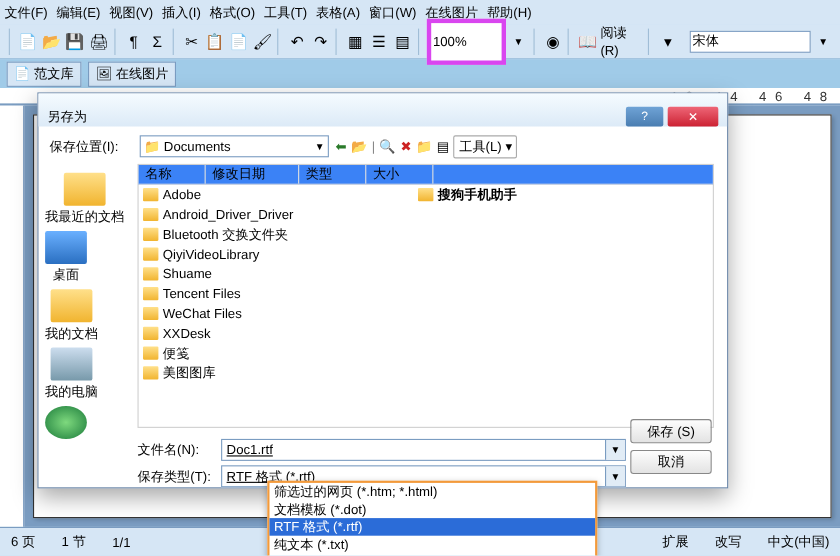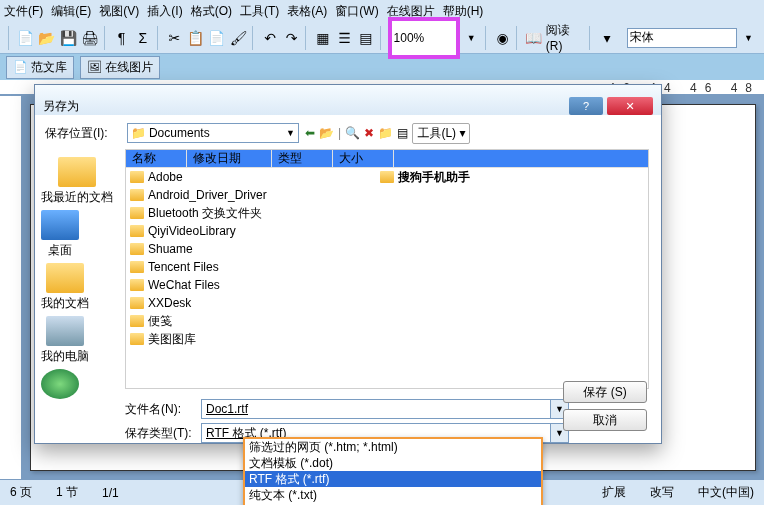--- a/index.html
+++ b/index.html
@@ -54,21 +54,21 @@
 .fl-row { display: flex; align-items: center; height: 18px; padding-left: 4px; gap: 4px; }
 .folder-ico { width: 14px; height: 12px; background: linear-gradient(#ffe08a,#f1b42f); border-radius: 1px; }
 
 .bottom-fields { position: absolute; left: 90px; right: 92px; bottom: 12px; top: 282px; }
 .bf-row { display: flex; align-items: center; height: 24px; gap: 6px; }
 .bf-label { width: 70px; }
 .bf-combo { flex: 1; height: 20px; border: 1px solid #7a9cc1; display: flex; align-items: center; padding: 0 4px; position: relative; background: #fff; text-decoration: underline; }
 .bf-arrow { position: absolute; right: 0; top: 0; bottom: 0; width: 18px; background: #e1ecf6; border-left: 1px solid #7a9cc1; display: flex; align-items: center; justify-content: center; font-size: 9px; }
 
 .dlg-btns { position: absolute; right: 14px; bottom: 12px; display: flex; flex-direction: column; gap: 6px; }
-.dlg-btn { width: 84px; height: 22px; background: linear-gradient(#fdfdfd,#e3e3e3); border: 1px solid #888; border-radius: 3px; display: flex; align-items: center; justify-content: center; cursor: default; }
+.dlg-btn { width: 74px; height: 22px; background: linear-gradient(#fdfdfd,#e3e3e3); border: 1px solid #888; border-radius: 3px; display: flex; align-items: center; justify-content: center; cursor: default; }
 
 
 .dropdown { position: absolute; top: 437px; left: 243px; width: 300px; background: #fff; border: 2px solid #f39a3a; z-index: 50; box-shadow: 0 2px 6px rgba(0,0,0,.3); }
 .dd-item { height: 16px; padding: 0 4px; display: flex; align-items: center; }
 .dd-sel { background: #2b6cd8; color: #fff; }
 </style>
 </head>
 <body>
 
 <div class="menubar">

